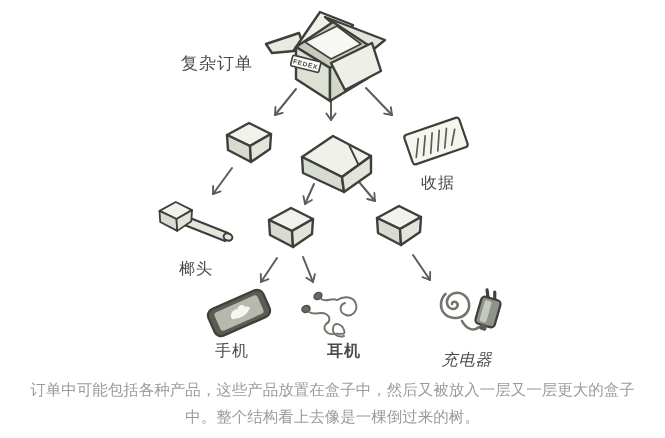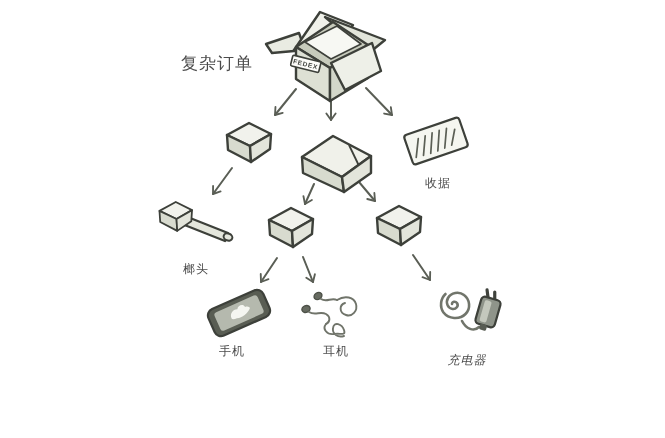--- a/index.html
+++ b/index.html
@@ -3,21 +3,21 @@
 <meta charset="utf-8">
 <style>
   html,body{margin:0;padding:0;background:#ffffff;}
   .stage{
     position:relative;width:665px;height:438px;background:#ffffff;overflow:hidden;
     font-family:"Liberation Sans","DejaVu Sans",sans-serif;
   }
   .diagram-svg{position:absolute;left:0;top:0;}
   .lbl{
     position:absolute;transform:translate(-50%,-50%);
-    color:#4b4b4b;font-size:12px;letter-spacing:1px;white-space:nowrap;
+    color:#4b4b4b;font-size:16px;letter-spacing:1px;white-space:nowrap;
   }
   .lbl-root{font-size:17px;}
   .caption{
     position:absolute;left:50%;top:376px;transform:translateX(-50%);
     width:628px;text-align:center;color:#9b9b9b;font-size:15.5px;line-height:27px;
   }
 </style>
 </head>
 <body>
 
@@ -116,16 +116,17 @@
         <rect x="-6" y="-11" width="7" height="22" rx="2" fill="#c4c8bd" stroke="none"></rect>
         <rect x="-4" y="13" width="7" height="6" rx="1.5" fill="#585c53" stroke="none"></rect>
       </g>
     </g>
   </svg>
 
   <div class="lbl lbl-root" style="left:217px;top:63px;">复杂订单</div>
   <div class="lbl" style="left:438px;top:183px;">收据</div>
   <div class="lbl" style="left:196px;top:269px;">榔头</div>
   <div class="lbl" style="left:232px;top:351px;">手机</div>
-  <div class="lbl" style="left:336px;top:351px;">耳机</div>
+  <div class="lbl" style="left:344px;top:351px;font-weight:bold;">耳机</div>
   <div class="lbl" style="left:467px;top:360px;font-style:italic;">充电器</div>
 
+  <div class="caption">订单中可能包括各种产品，这些产品放置在盒子中，然后又被放入一层又一层更大的盒子中。整个结构看上去像是一棵倒过来的树。</div>
 </div>
 
 </body></html>

